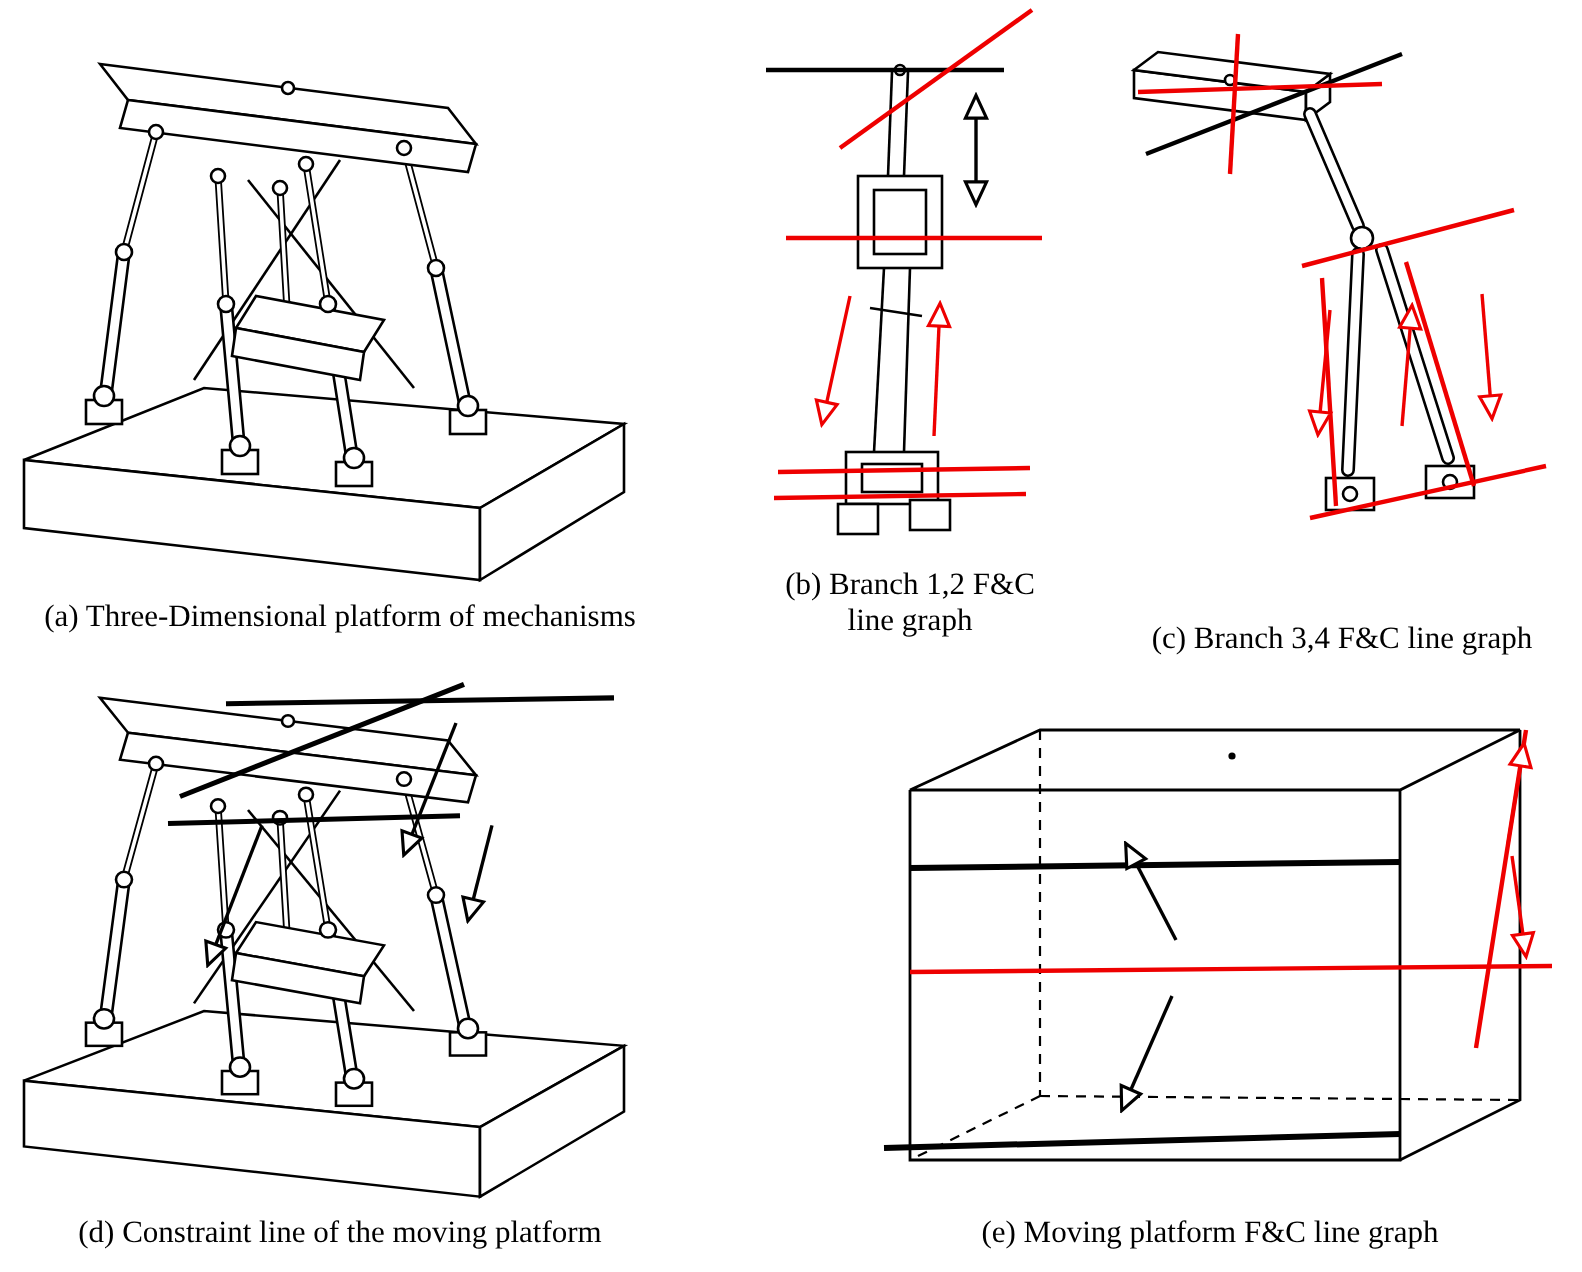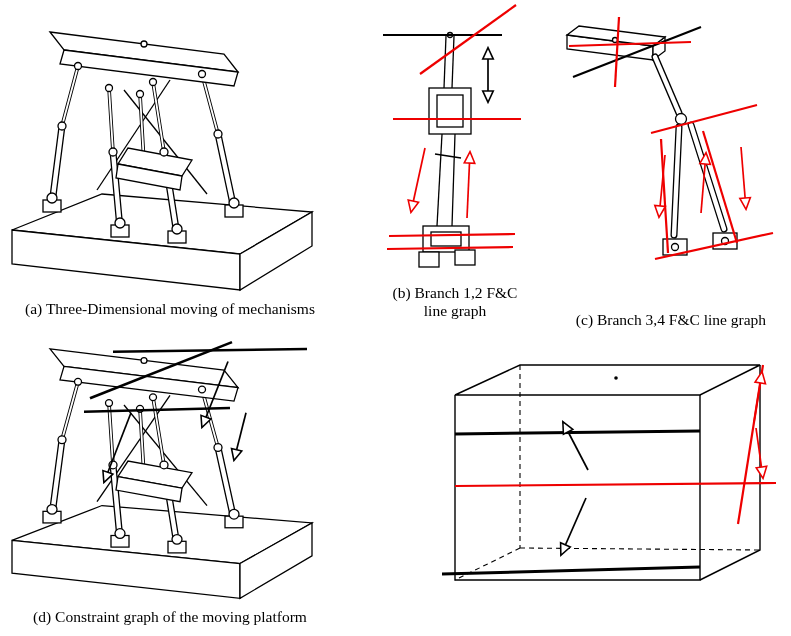--- a/index.html
+++ b/index.html
@@ -99,21 +99,21 @@
           <circle class="joint" cx="202" cy="74" r="3.5"></circle>
         <circle class="joint" cx="140" cy="94" r="3.5"></circle>
       </g>
     </defs>
   </svg>
 
   <div class="panel" style="left:0;top:0;width:340px">
     <svg viewBox="0 0 340 300" width="340" height="300">
       <use href="#mech" xlink:href="#mech"></use>
     </svg>
-    <div class="caption">(a) Three-Dimensional moving of mechanisms</div>
+    <div class="caption">(a) Three-Dimensional platform of mechanisms</div>
   </div>
 
   <div class="panel" style="left:375px;top:2px;width:160px">
     <svg viewBox="0 0 160 282" width="160" height="282">
       <g>
         <circle class="joint" cx="75" cy="33" r="2.5"></circle>
         <line class="sk thin" x1="71" y1="34" x2="69" y2="86"></line>
         <line class="sk thin" x1="79" y1="34" x2="77" y2="86"></line>
         <rect class="fw thin" x="54" y="86" width="42" height="46"></rect>
         <rect class="fw thin" x="62" y="93" width="26" height="32"></rect>
@@ -174,21 +174,21 @@
   <div class="panel" style="left:0;top:318px;width:340px">
     <svg viewBox="0 0 340 300" width="340" height="290" preserveAspectRatio="none">
       <use href="#mech" xlink:href="#mech"></use>
       <line class="sk w26" x1="113" y1="35" x2="307" y2="32"></line>
       <line class="sk w26" x1="90" y1="83" x2="232" y2="25"></line>
       <line class="sk w26" x1="84" y1="97" x2="230" y2="93"></line>
       <line class="shaft-k" x1="228" y1="45" x2="202" y2="113" marker-end="url(#ah-k)"></line>
       <line class="shaft-k" x1="246" y1="98" x2="234" y2="147" marker-end="url(#ah-k)"></line>
       <line class="shaft-k" x1="131" y1="98" x2="104" y2="170" marker-end="url(#ah-k)"></line>
     </svg>
-    <div class="caption">(d) Constraint graph of the moving platform</div>
+    <div class="caption">(d) Constraint line of the moving platform</div>
   </div>
 
   <div class="panel" style="left:420px;top:352px;width:370px">
     <svg viewBox="0 0 370 250" width="370" height="250">
       <g>
         <line class="sk dash" x1="100" y1="13" x2="100" y2="196"></line>
         <line class="sk dash" x1="100" y1="196" x2="35" y2="228"></line>
         <line class="sk dash" x1="100" y1="196" x2="340" y2="198"></line>
         <path class="sk" stroke-width="1.4" d="M35 43 L280 43 L340 13 L100 13 Z"></path>
         <path class="sk" stroke-width="1.4" d="M35 43 L35 228 L280 228 L280 43"></path>
@@ -197,15 +197,16 @@
       </g>
       <line class="sk w3" x1="35" y1="82" x2="280" y2="79"></line>
       <line class="sk w3" x1="22" y1="222" x2="280" y2="215"></line>
       <line class="sr w2" x1="35" y1="134" x2="356" y2="131"></line>
       <line class="sr w2" x1="318" y1="172" x2="343" y2="13"></line>
       <line class="shaft-r" x1="334" y1="70" x2="342" y2="20" marker-end="url(#ah-r)"></line>
       <line class="shaft-r" x1="336" y1="76" x2="343" y2="126" marker-end="url(#ah-r)"></line>
       <line class="shaft-k" x1="168" y1="118" x2="143" y2="70" marker-end="url(#ah-k)"></line>
       <line class="shaft-k" x1="166" y1="146" x2="141" y2="203" marker-end="url(#ah-k)"></line>
     </svg>
+    <div class="caption" style="margin-top:6px">(e) Moving platform F&amp;C line graph</div>
   </div>
 
 </div>
 
 </body></html>

